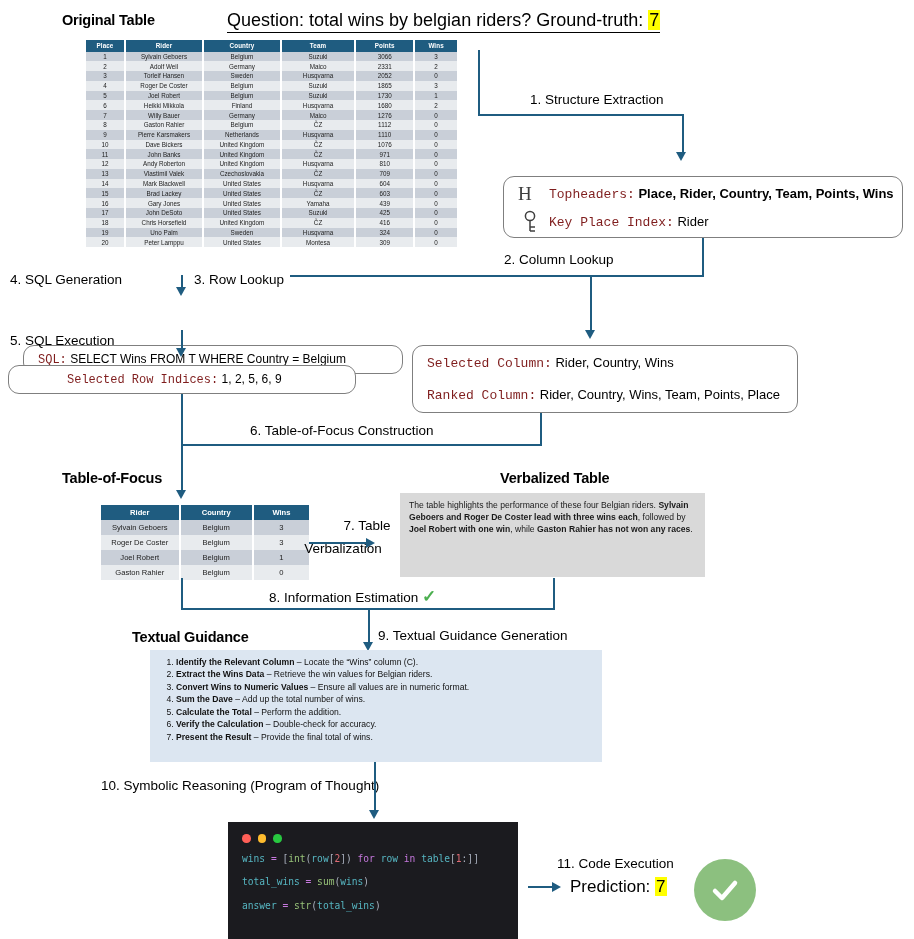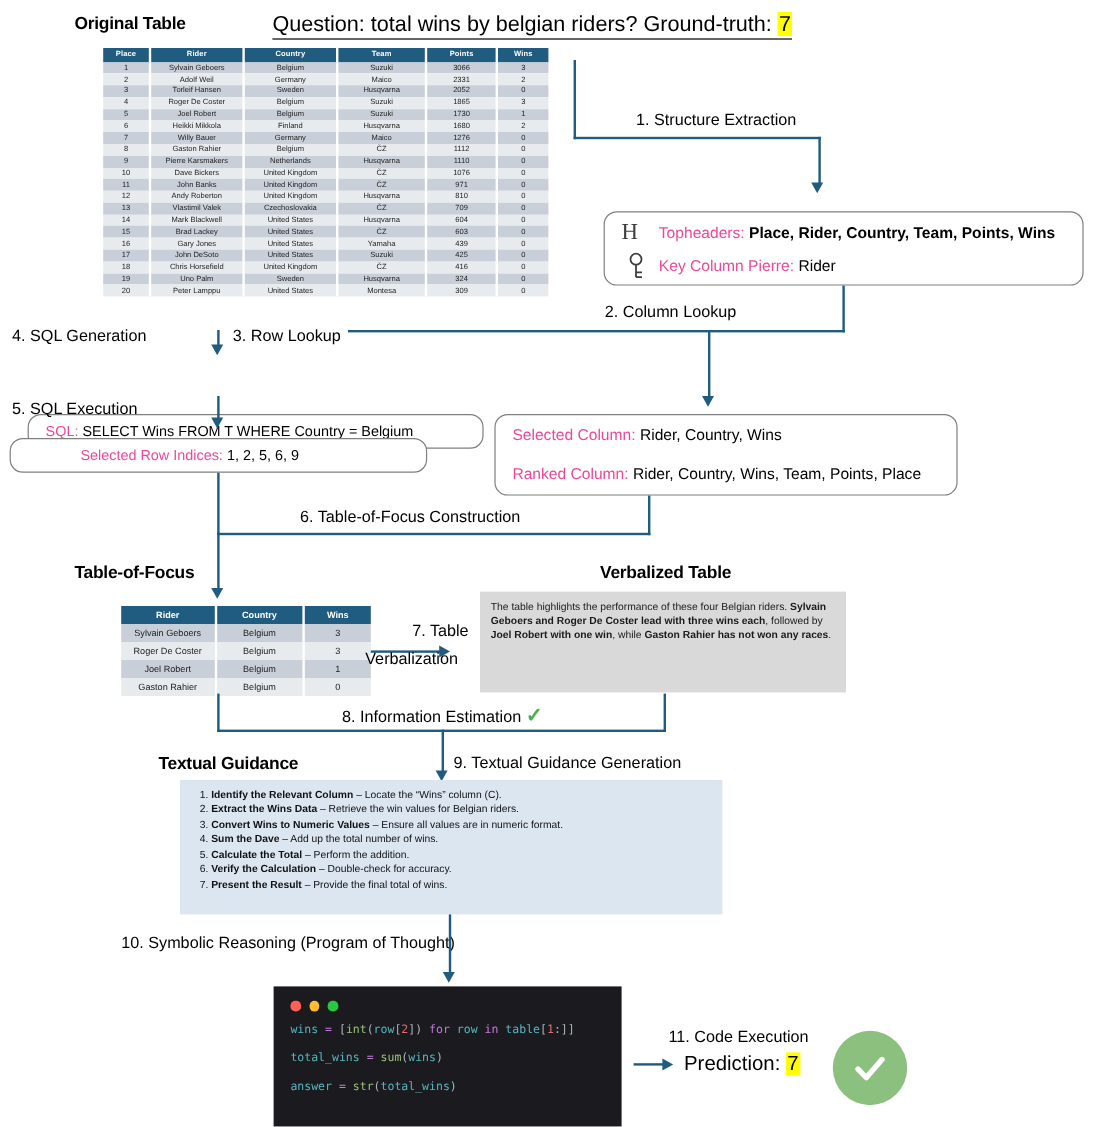--- a/index.html
+++ b/index.html
@@ -93,21 +93,21 @@
   table.focus-table tbody tr:nth-child(even) td { background: #e8ebee; }
 
   
   .round-box {
     border: 1.6px solid #7f7f7f;
     border-radius: 11px;
     background: #ffffff;
     box-sizing: border-box;
   }
   .kv-line { font-size: 13px; white-space: nowrap; line-height: 1.1; }
-  .kv-key { color: #ec4899; }
+  .kv-key { color: #7f1d1d; font-family: Liberation Mono, monospace; }
   .kv-val { color: #000; font-weight: 600; }
   .kv-val-plain { color: #000; font-weight: 400; }
 
   .glyph-h {
     font-family: "Liberation Serif", serif;
     font-size: 19px;
     color: #3f3f3f;
   }
 
   
@@ -395,21 +395,21 @@
     </div>
     <div class="abs" style="left:17px; top:33px;">
       <svg width="18" height="22" viewBox="0 0 18 22">
         <circle cx="9" cy="6" r="4.6" fill="none" stroke="#3f3f3f" stroke-width="1.5"></circle>
         <line x1="9" y1="10.6" x2="9" y2="21" stroke="#3f3f3f" stroke-width="1.5"></line>
         <line x1="9" y1="17" x2="14" y2="17" stroke="#3f3f3f" stroke-width="1.5"></line>
         <line x1="9" y1="21" x2="14" y2="21" stroke="#3f3f3f" stroke-width="1.5"></line>
       </svg>
     </div>
     <div class="abs kv-line" style="left:45px; top:38px;">
-      <span class="kv-key">Key Column Pierre:</span>
+      <span class="kv-key">Key Place Index:</span>
       <span class="kv-val-plain">Rider</span>
     </div>
   </div>
 
   <div class="abs line-v" style="left:702px; top:238px; height:39px;"></div>
   <div class="abs line-h" style="left:290px; top:275px; width:414px;"></div>
   <div class="abs line-v" style="left:590px; top:275px; height:57px;"></div>
   <div class="abs arrow-d" style="left:585px; top:330px;"></div>
   <div class="abs step-label" style="left:500px; top:252px; background:#fff; padding:0 4px;">2. Column Lookup</div>
 
@@ -499,21 +499,21 @@
   <div class="abs verbal-box" style="left:400px; top:493px; width:305px; height:84px;">
     <span id="verbal-text"><span>The table highlights the performance of these four Belgian riders. </span><b>Sylvain Geboers and Roger De Coster lead with three wins each</b><span>, followed by </span><b>Joel Robert with one win</b><span>, while </span><b>Gaston Rahier has not won any races</b><span>.</span></span>
   </div>
 
   <div class="abs line-v" style="left:181px; top:578px; height:32px;"></div>
   <div class="abs line-v" style="left:553px; top:578px; height:32px;"></div>
   <div class="abs line-h" style="left:181px; top:608px; width:374px;"></div>
   <div class="abs line-v" style="left:368px; top:608px; height:37px;"></div>
   <div class="abs arrow-d" style="left:363px; top:642px;"></div>
 
-  <div class="abs step-label" style="left:265px; top:588px; background:#fff; padding:0 4px;margin-left:16px;">
+  <div class="abs step-label" style="left:265px; top:588px; background:#fff; padding:0 4px;">
     <span>8. Information Estimation</span>
     <span class="check-green">✓</span>
   </div>
   <div class="abs step-label" style="left:378px; top:628px;">9. Textual Guidance Generation</div>
 
   <div class="abs section-title" style="left:132px; top:629px;">Textual Guidance</div>
   <div class="abs guide-box" style="left:150px; top:650px; width:452px; height:112px;">
     <ol id="guide-list">
         <li><b>Identify the Relevant Column</b><span> – Locate the “Wins” column (C).</span></li>
         <li><b>Extract the Wins Data</b><span> – Retrieve the win values for Belgian riders.</span></li>

